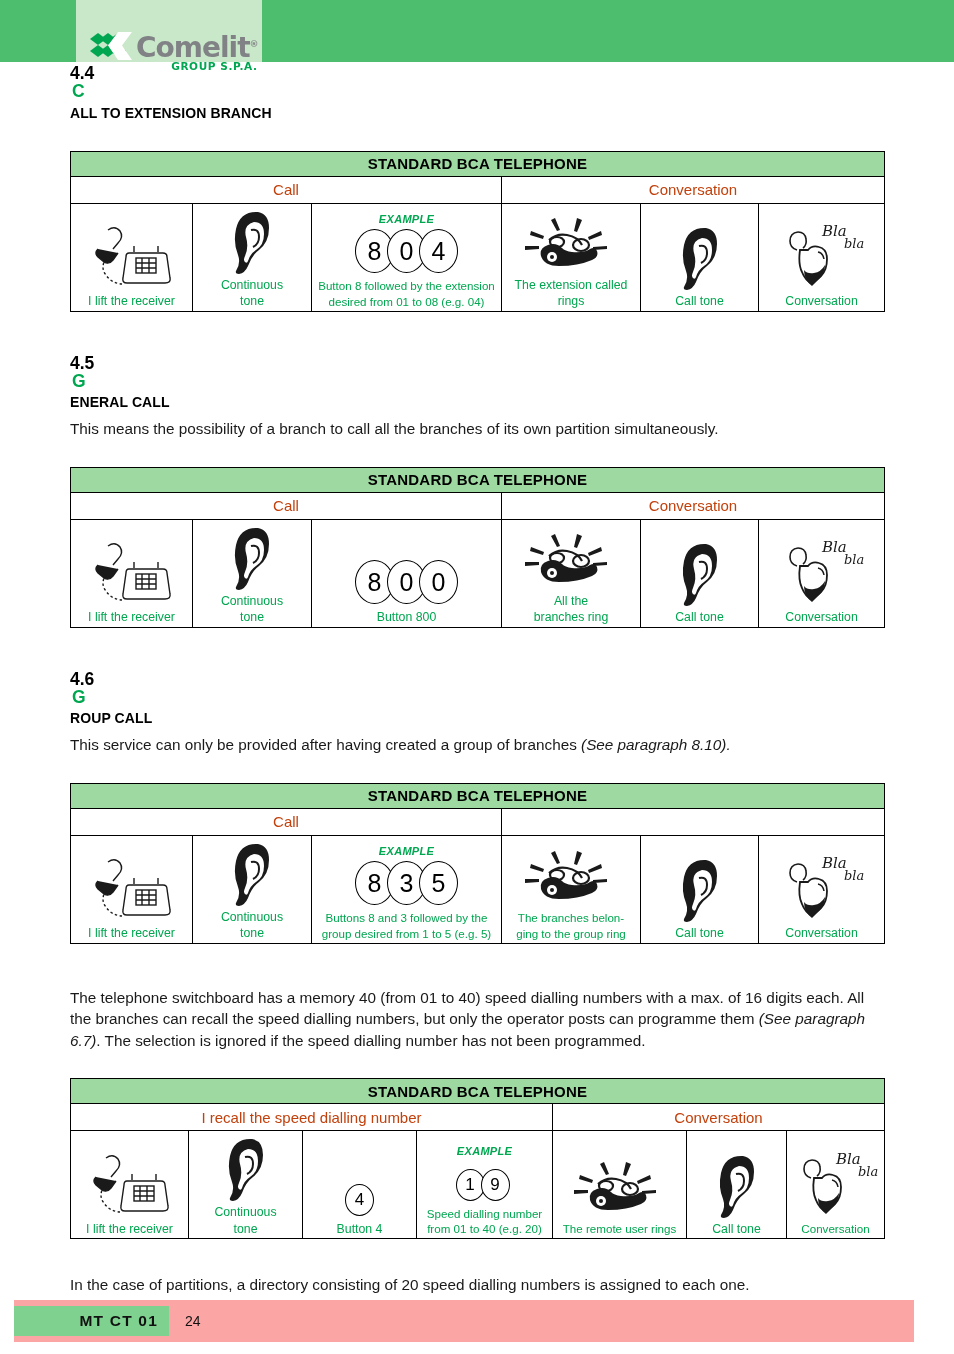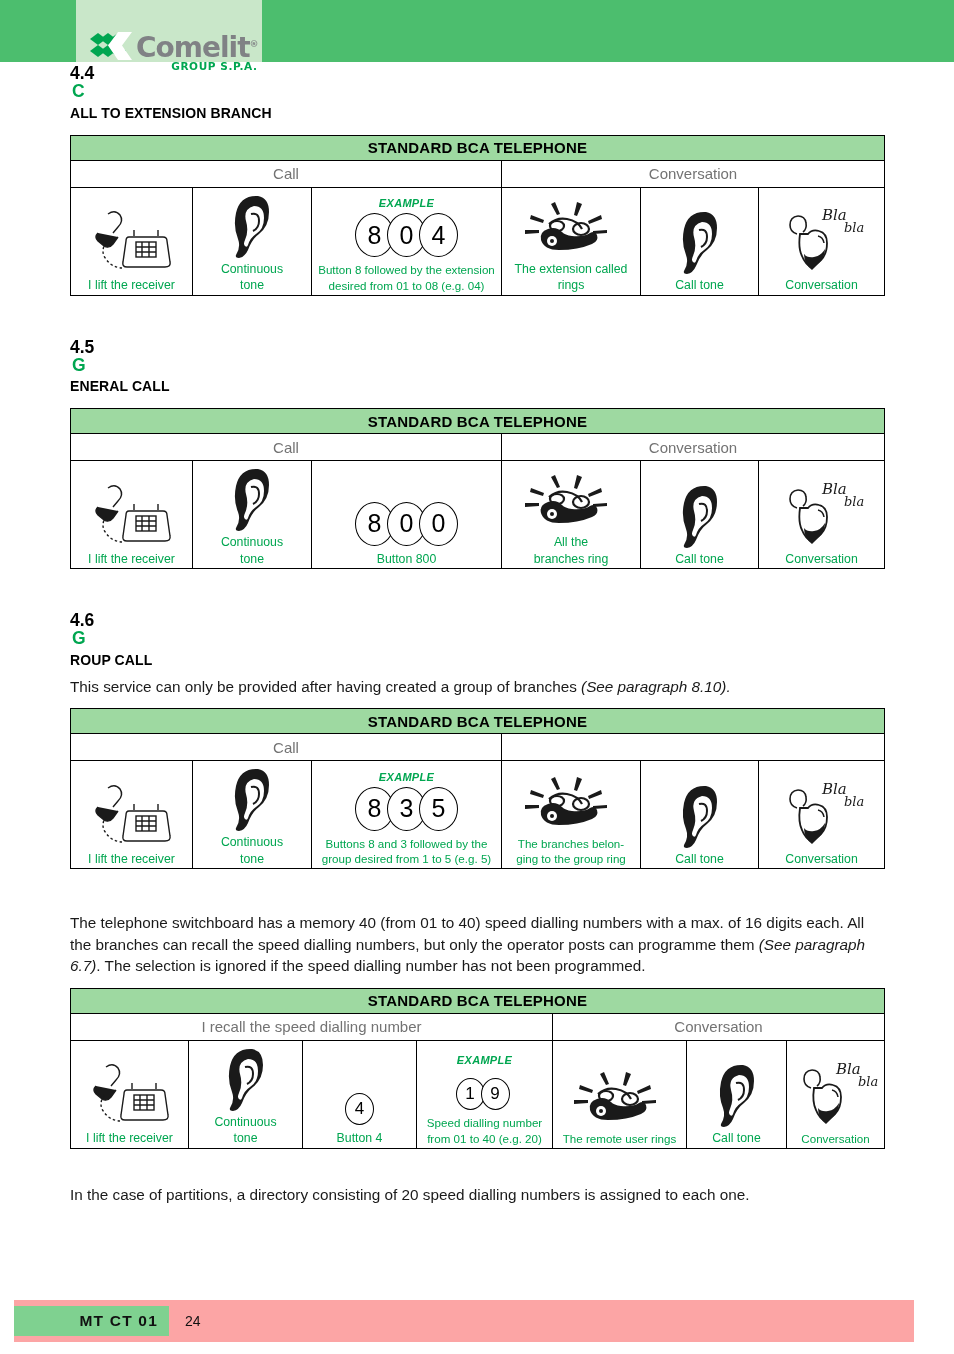--- a/index.html
+++ b/index.html
@@ -93,37 +93,37 @@
     margin: 5px 0 0 0;
     color: #1a1a1a;
   }
   p.body i { font-style: italic; }
 
   
   table.bca {
     border-collapse: collapse;
     width: 814px;
     table-layout: fixed;
-    margin-top: 11px;
+    margin-top: 27px;
   }
   table.bca td { border: 1.3px solid #000; padding: 0; }
   .th-main {
     background: #9ed9a1;
     text-align: center;
     font-weight: bold;
     font-size: 15px;
     height: 25px;
     letter-spacing: 0.2px;
     color: #000;
   }
   .th-sub {
     text-align: center;
     font-size: 15px;
     height: 27px;
-    color: #737373;
+    color: #c2410c;
     background: #fff;
   }
   .cell {
     vertical-align: bottom;
     text-align: center;
     background: #fff;
     height: 108px;
     position: relative;
     padding-bottom: 3px;
   }
@@ -346,20 +346,21 @@
       </td>
     </tr>
   </tbody>
       </table>
 
   <div style="height:40px"></div>
   <h2 class="section">
     <span class="num">4.5</span>
     <span class="cap">G</span><span class="sc">ENERAL CALL</span>
   </h2>
+  <p class="body">This means the possibility of a branch to call all the branches of its own partition simultaneously.</p>
 
   <table class="bca">
     <colgroup>
       <col style="width:122px">
           <col style="width:119px">
           <col style="width:190px">
       <col style="width:139px">
           <col style="width:118px">
           <col style="width:126px">
     </colgroup>

